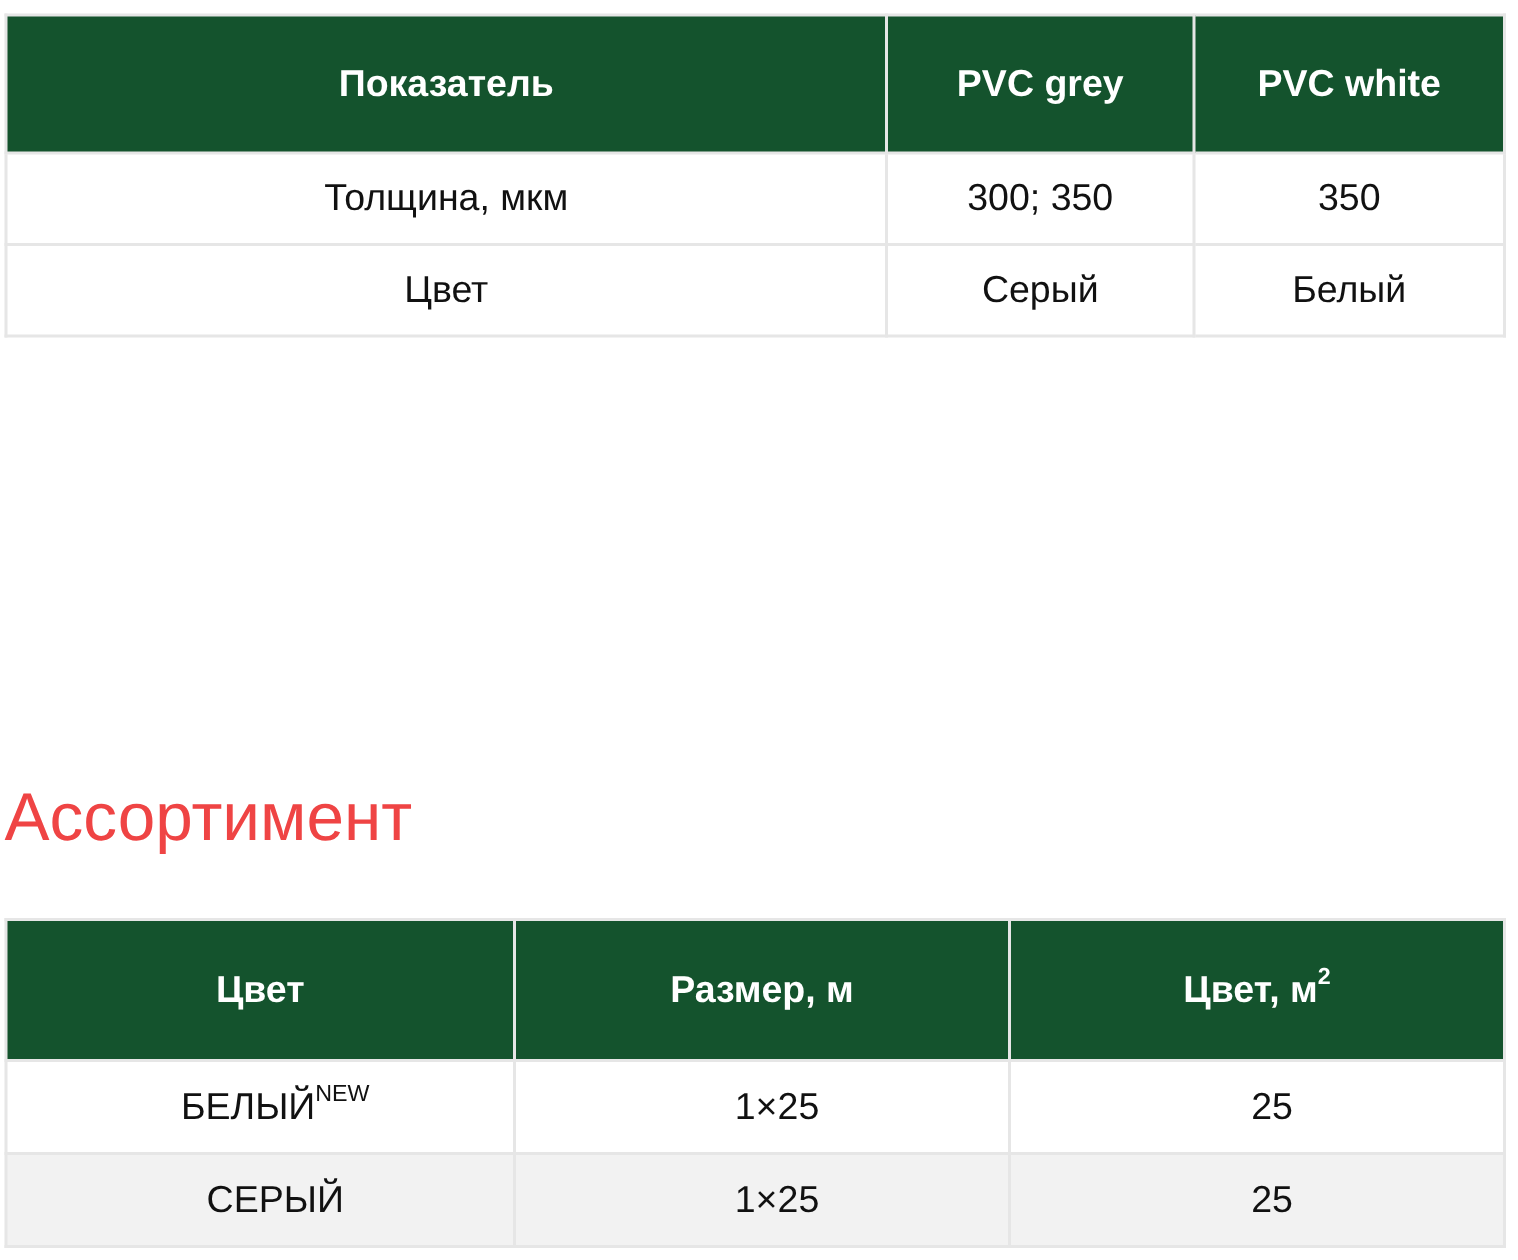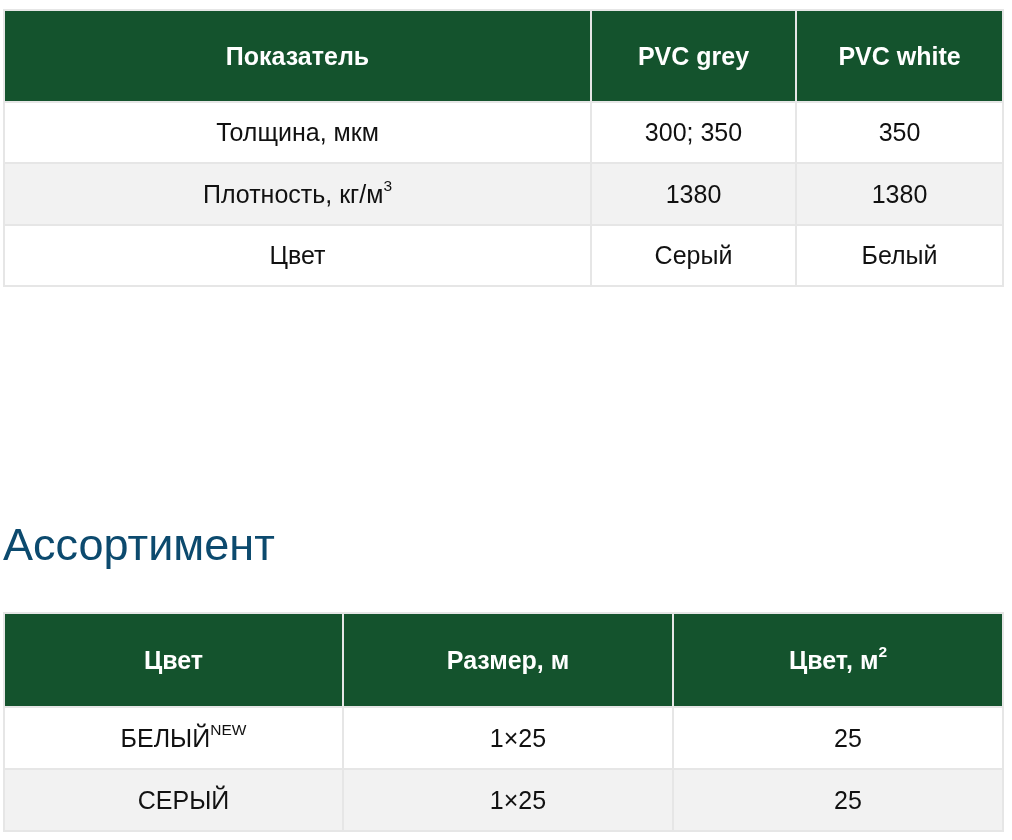--- a/index.html
+++ b/index.html
@@ -15,21 +15,21 @@
   #t1 { top:9px; }
   #t1 th { height:90px; }
   #t1 .r1 td { height:59px;margin-left:20px; }
   #t1 .r2 td { height:60px; }
   #t1 .r3 td { height:91px; }
   #t1 .r4 td { height:91px; }
   #t1 .r5 td { height:59px; }
   #t2 { top:612px; }
   #t2 th { height:92px; }
   #t2 td { height:60px;padding-left:32px; }
-  h2 { position:absolute; left:3px; top:515px; margin:0; font-weight:normal; font-size:45px; color:#0c4a6e; line-height:60px; }
+  h2 { position:absolute; left:3px; top:515px; margin:0; font-weight:normal; font-size:45px; color:#ef4444; line-height:60px; }
 </style>
 </head>
 <body>
 
 <table id="t1">
   <colgroup>
       <col style="width:587px">
       <col style="width:205px">
       <col style="width:207px">
     </colgroup>
@@ -38,25 +38,20 @@
       <th>Показатель</th>
       <th>PVC grey</th>
       <th>PVC white</th>
     </tr>
   </thead>
   <tbody>
     <tr class="r1 white">
       <td><span>Толщина, мкм</span></td>
       <td>300; 350</td>
       <td>350</td>
-    </tr>
-    <tr class="r2 alt">
-      <td><span>Плотность, кг/м</span><sup>3</sup></td>
-      <td>1380</td>
-      <td>1380</td>
     </tr>
     <tr class="r5 white">
       <td><span>Цвет</span></td>
       <td>Серый</td>
       <td>Белый</td>
     </tr>
   </tbody>
 </table>
 
 <h2>Ассортимент</h2>

